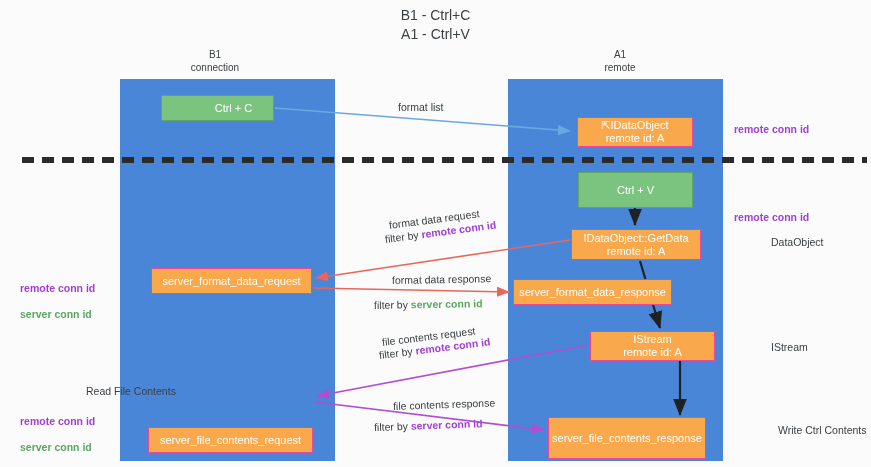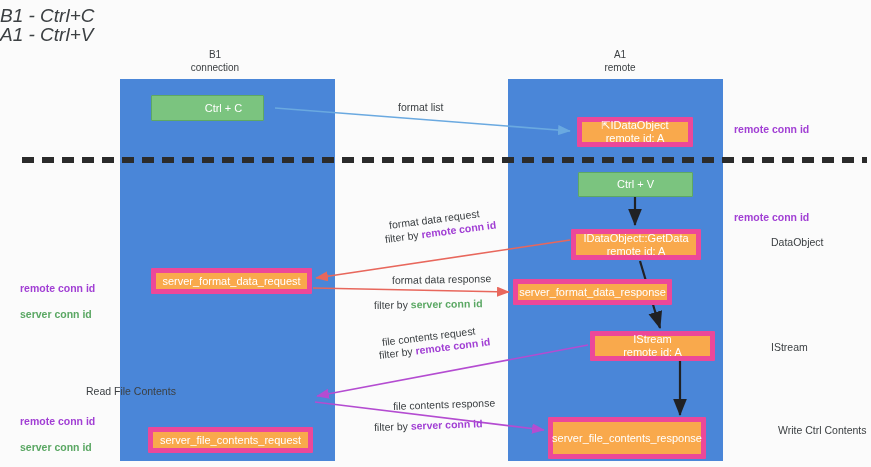--- a/index.html
+++ b/index.html
@@ -8,22 +8,22 @@
     background:#fbfbfb;
     font-family:"Liberation Sans", sans-serif;
     overflow:hidden;
     position:relative;
   }
   #stage{position:absolute;inset:0;}
   .abs{position:absolute;}
 
   
   #title{
-    left:0;top:6px;width:871px;text-align:left;
-    font-size:19px;color:#3c4043;line-height:19px;white-space:pre-line;font-style:italic;
+    left:0;top:6px;width:871px;text-align:center;
+    font-size:14px;color:#3c4043;line-height:19px;white-space:pre-line;
   }
 
   
   .colhead{
     font-size:10px;color:#3c4043;text-align:center;line-height:13px;
     white-space:pre-line;
   }
   #head-b1{left:155px;top:48px;width:120px;}
   #head-a1{left:560px;top:48px;width:120px;}
 
@@ -39,25 +39,25 @@
   }
 
   
   .node{
     box-sizing:border-box;
     display:flex;flex-direction:column;align-items:center;justify-content:center;
     color:#ffffff;font-size:11px;line-height:13px;text-align:center;
     border-radius:1px;white-space:pre-line;
   }
   .green{background:#7bc47f;border:1px solid #5ea863;}
-  .orange{background:#f9a94c;border:5px solid #ec4899;}
+  .orange{background:#f9a94c;border:1px solid #ec4899;}
 
-  #n-ctrlc{left:151px;top:95px;width:113px;height:26px;padding-left:32px;}
+  #n-ctrlc{left:161px;top:95px;width:113px;height:26px;padding-left:32px;}
   #n-idataobject{left:577px;top:117px;width:116px;height:30px;}
-  #n-ctrlv{left:578px;top:172px;width:115px;height:25px;}
+  #n-ctrlv{left:578px;top:172px;width:115px;height:36px;}
   #n-getdata{left:571px;top:229px;width:130px;height:31px;}
   #n-fmt-req{left:151px;top:268px;width:161px;height:26px;}
   #n-fmt-res{left:513px;top:279px;width:159px;height:26px;}
   #n-istream{left:590px;top:331px;width:125px;height:30px;}
   #n-file-req{left:148px;top:383px;width:165px;height:26px;margin-top:44px;}
   #n-file-res{left:548px;top:417px;width:158px;height:42px;}
 
   
   .elabel{
     font-size:10.5px;color:#3c4043;white-space:nowrap;

